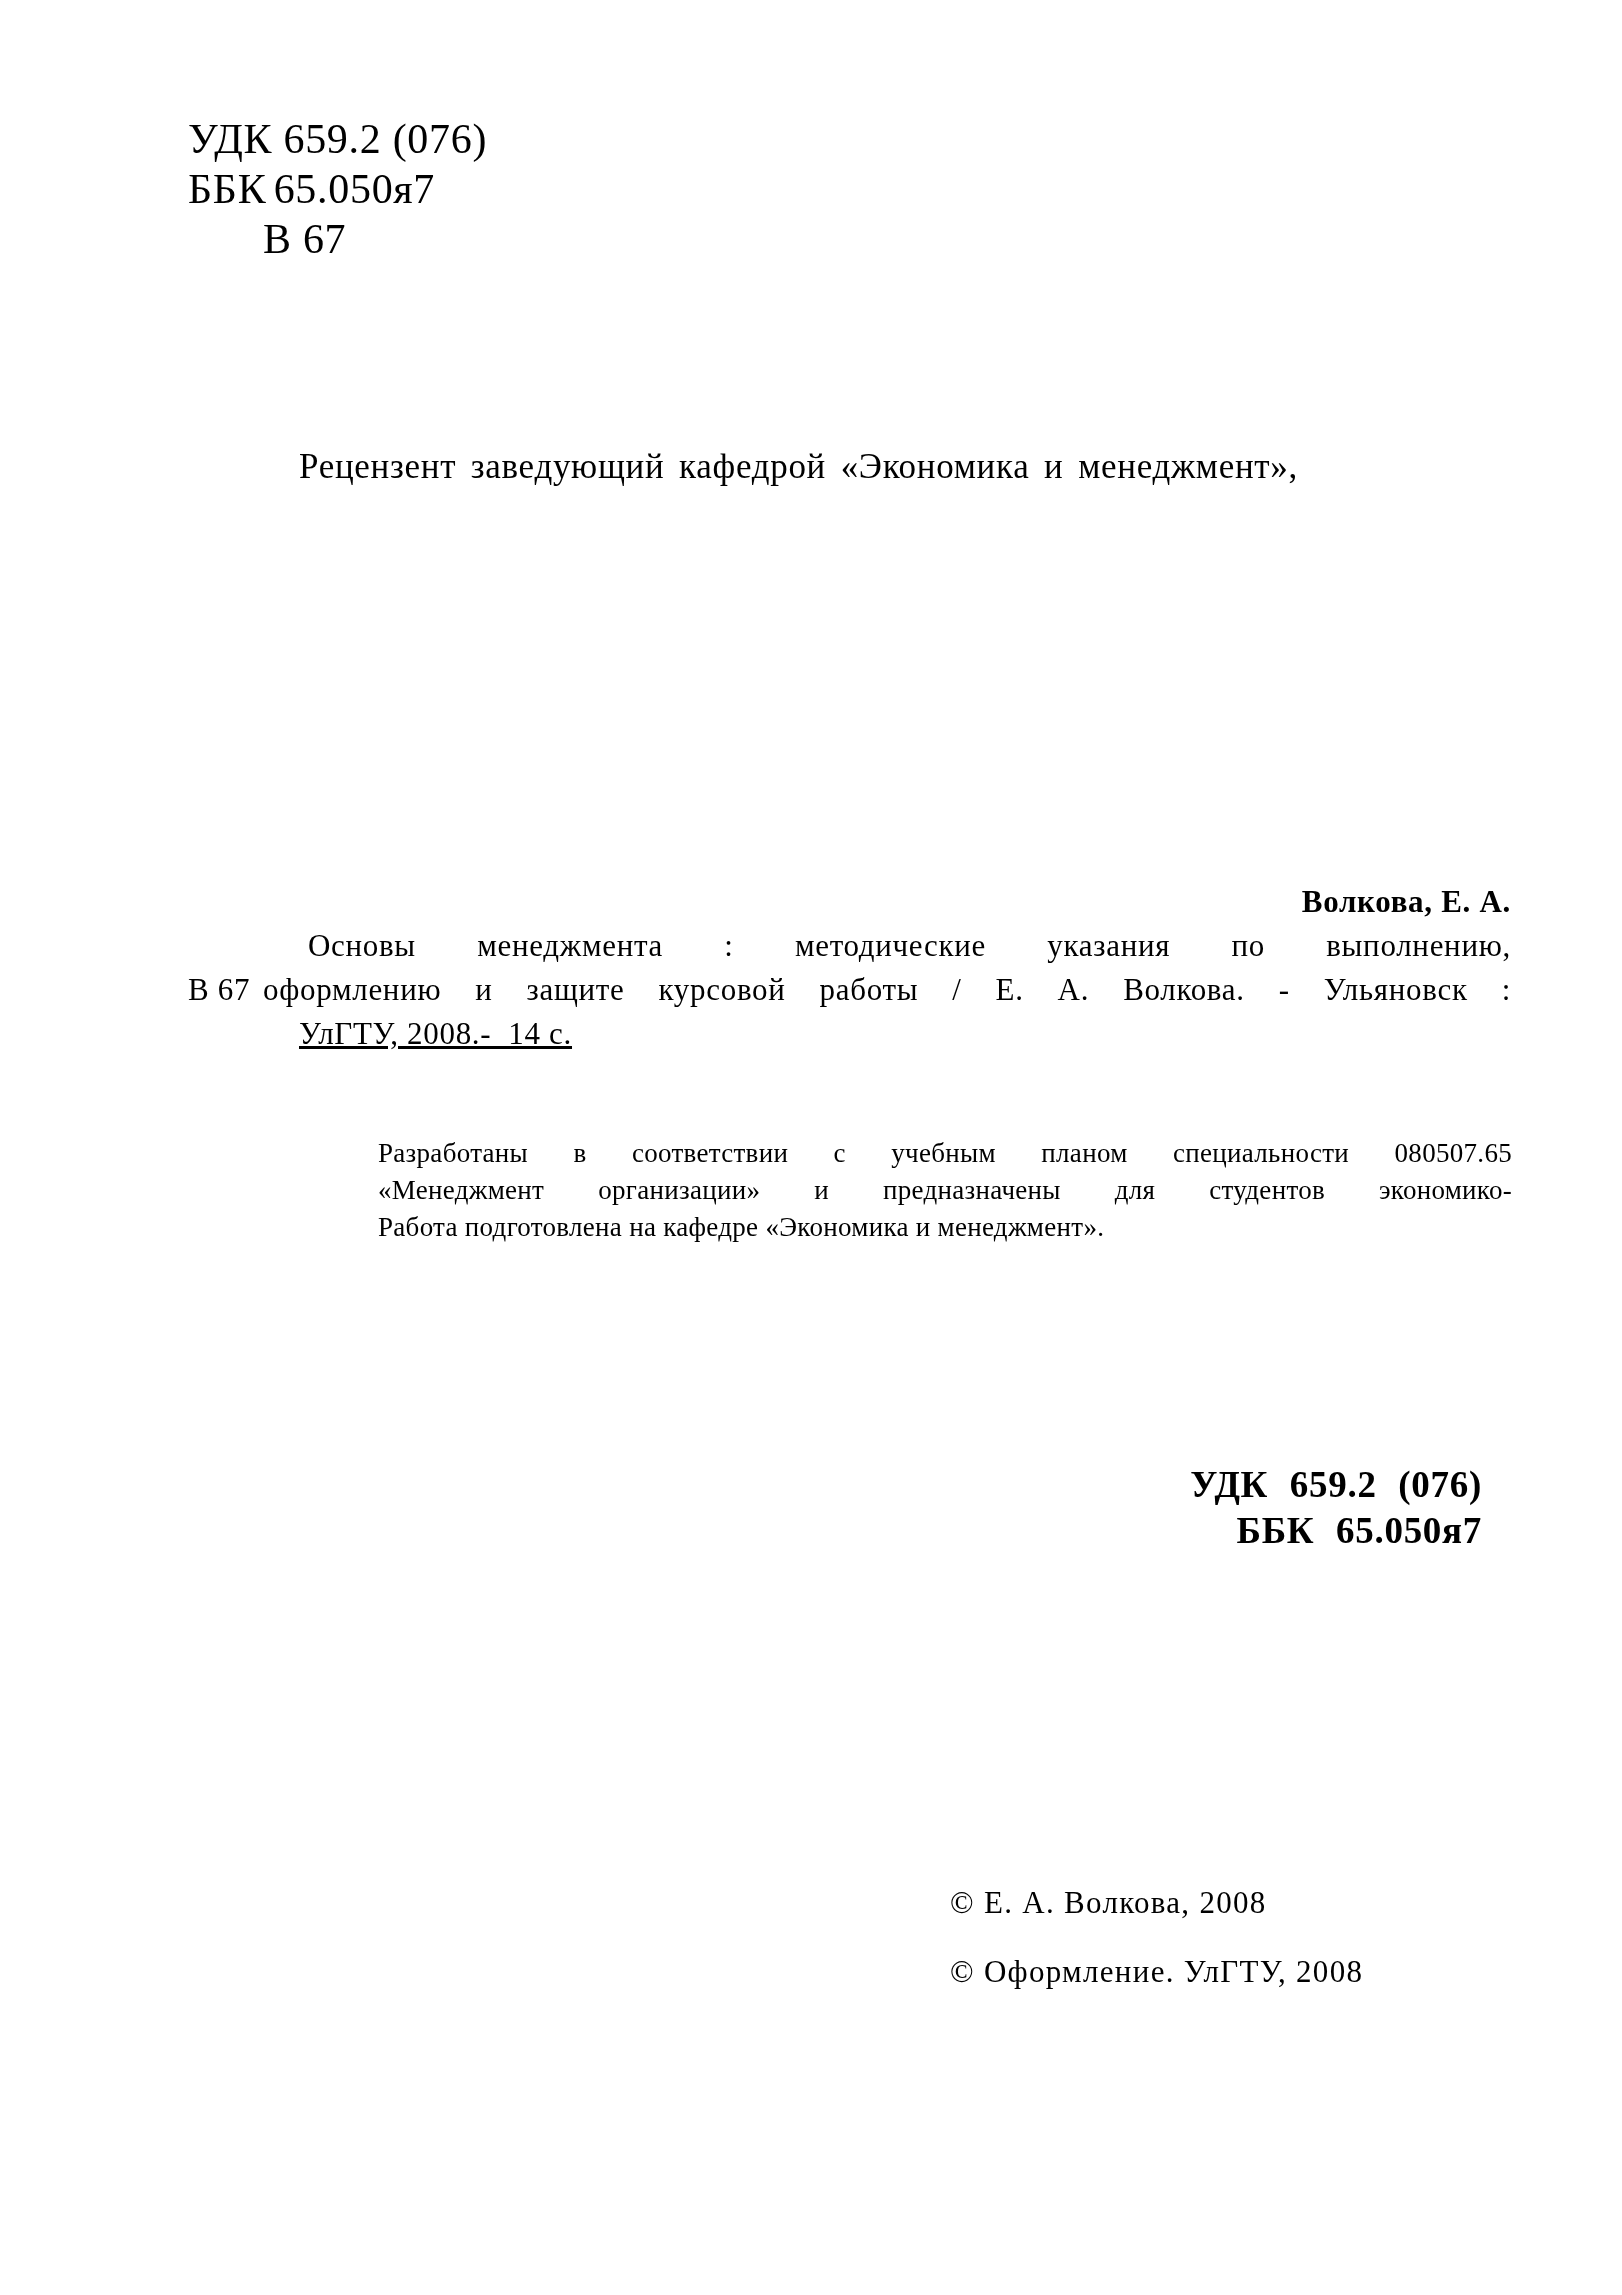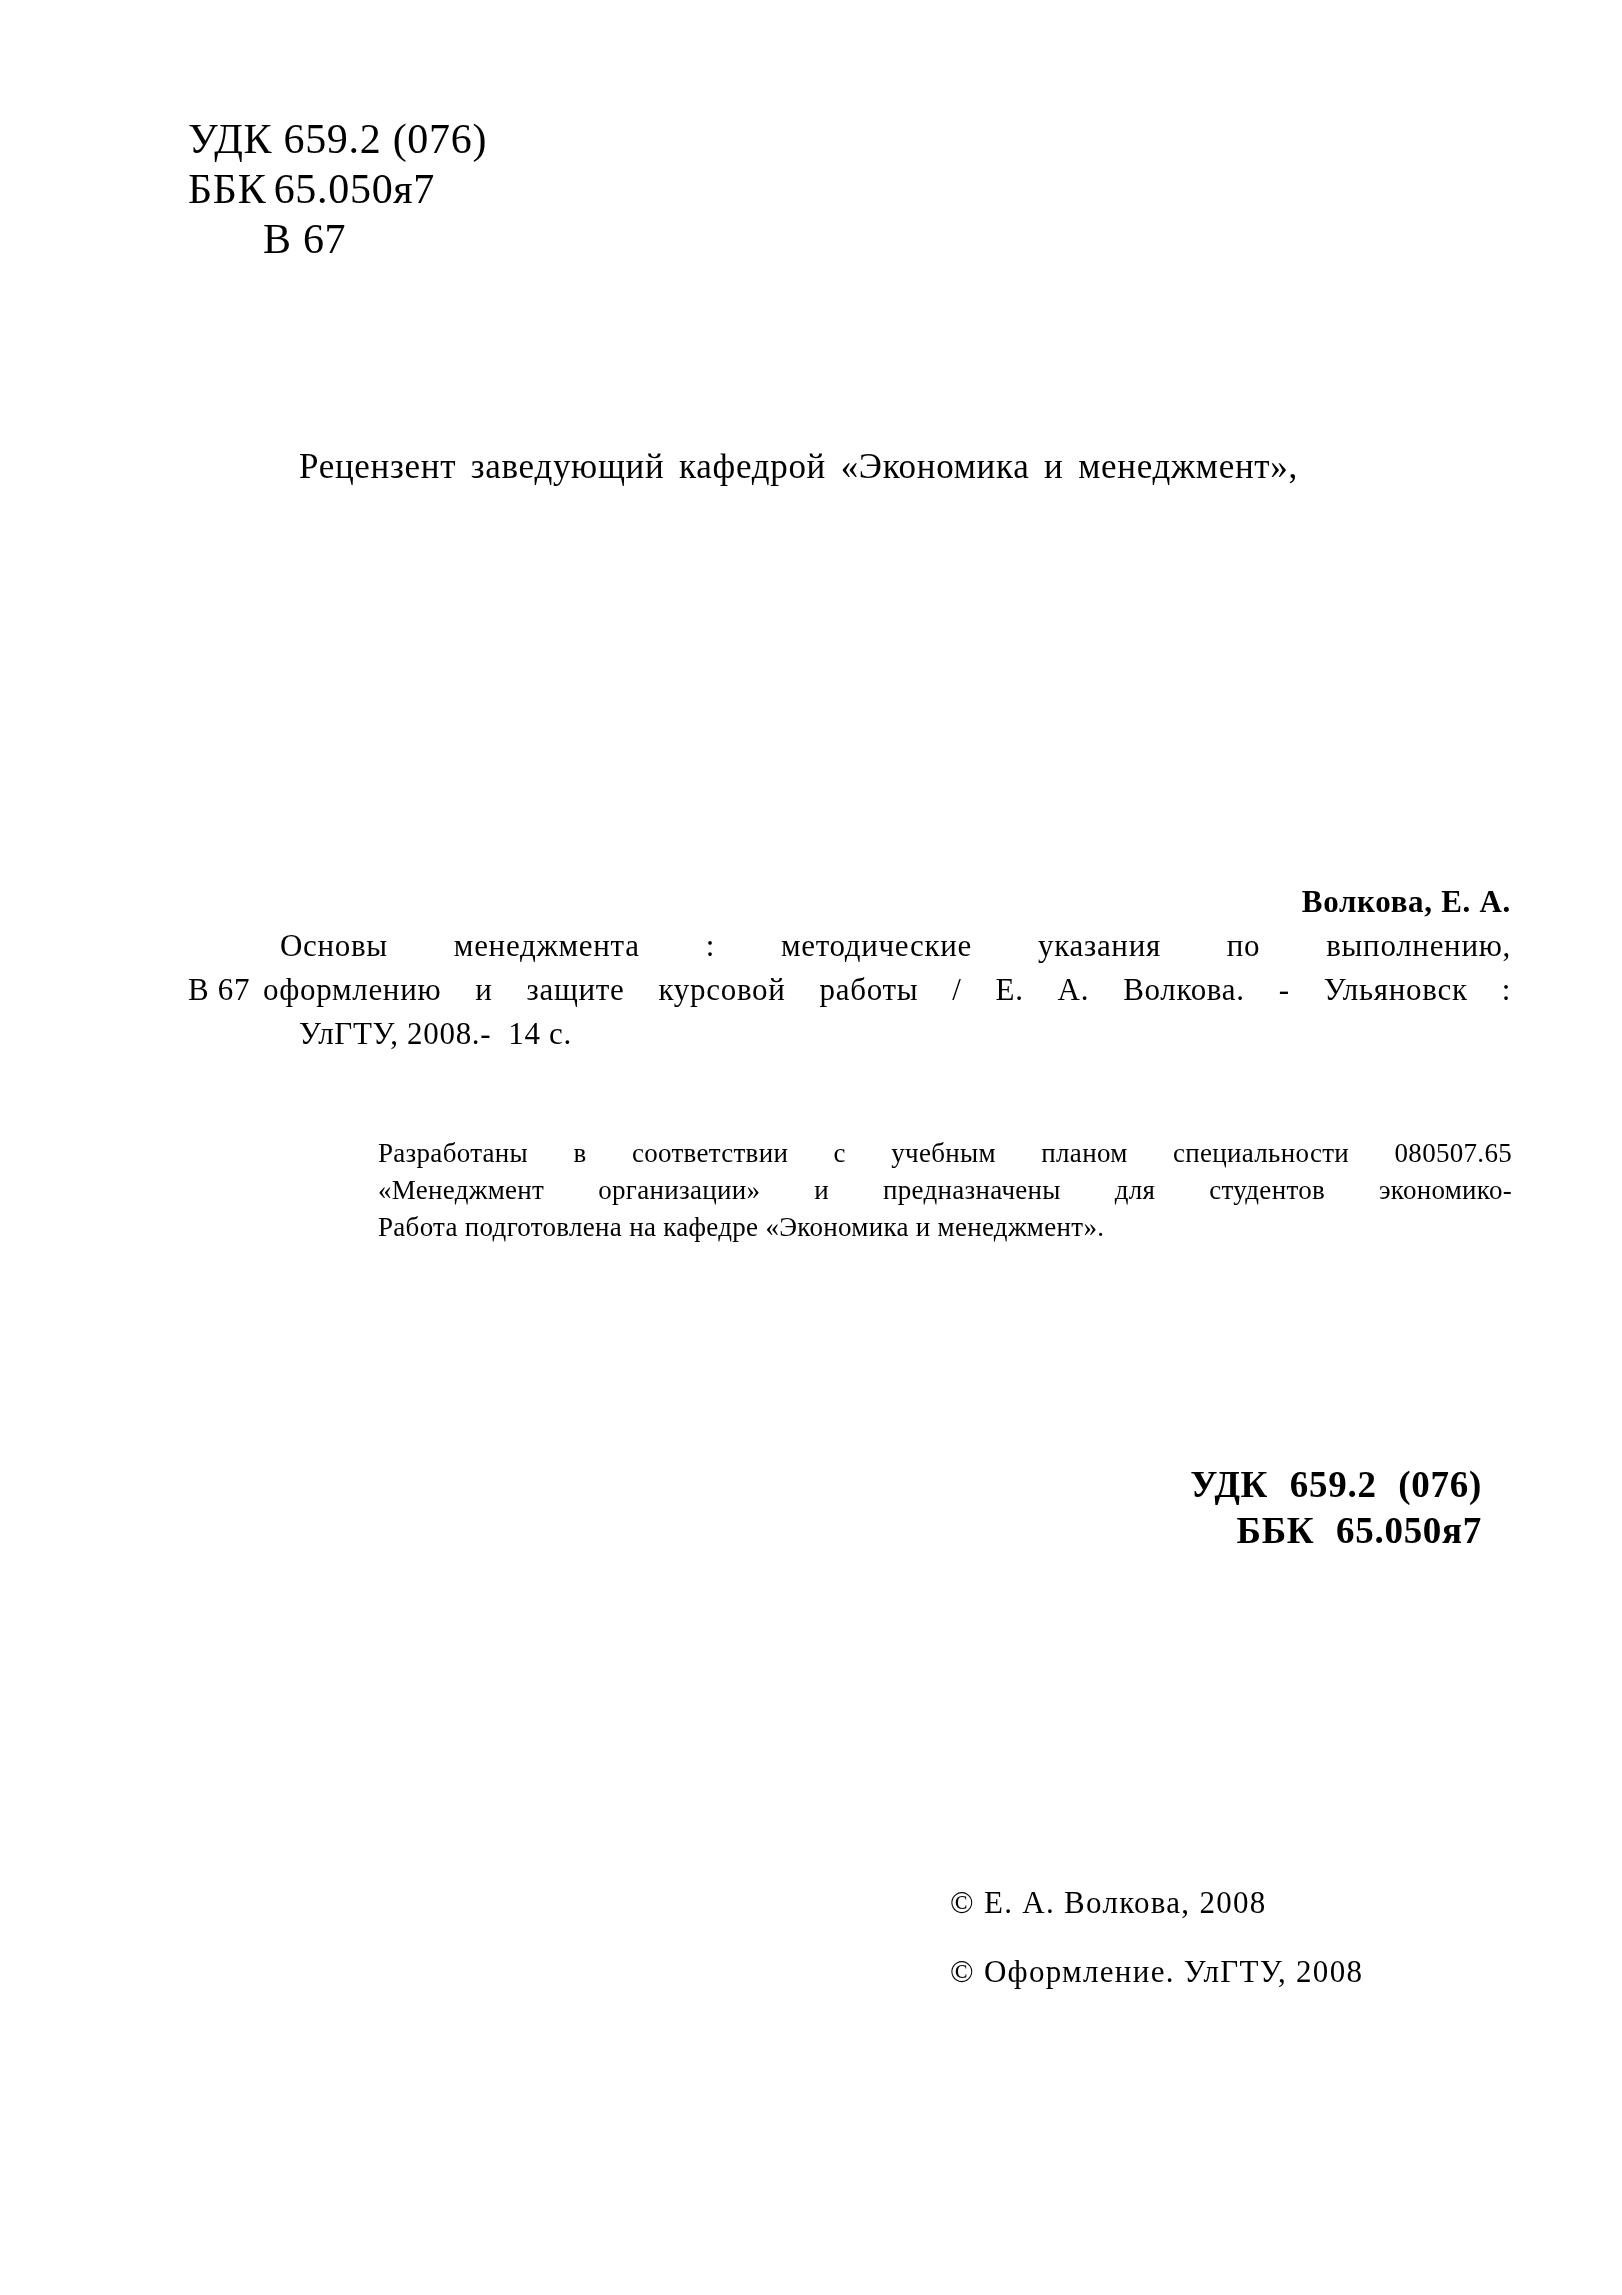--- a/index.html
+++ b/index.html
@@ -66,29 +66,29 @@
     width: 1323px;
     font-size: 31px;
     line-height: 44px;
     letter-spacing: 0.7px;
   }
   .bib-author {
     margin-left: 212px;
     font-weight: bold;
     text-align: right;
   }
-  .bib-title1 { margin-left: 92px; }
+  .bib-title1 { margin-left: 120px; }
   .bib-row { position: relative; }
   .bib-shelf {
     position: absolute;
     left: 0;
     top: 0;
   }
   .bib-title2 { margin-left: 75px; }
-  .bib-title3 { margin-left: 111px; }
+  .bib-title3 { margin-left: 111px; text-decoration: underline; }
 
   
   .annotation {
     position: absolute;
     left: 378px;
     top: 1135px;
     width: 1134px;
     font-size: 27px;
     line-height: 37px;
     letter-spacing: 0.3px;

